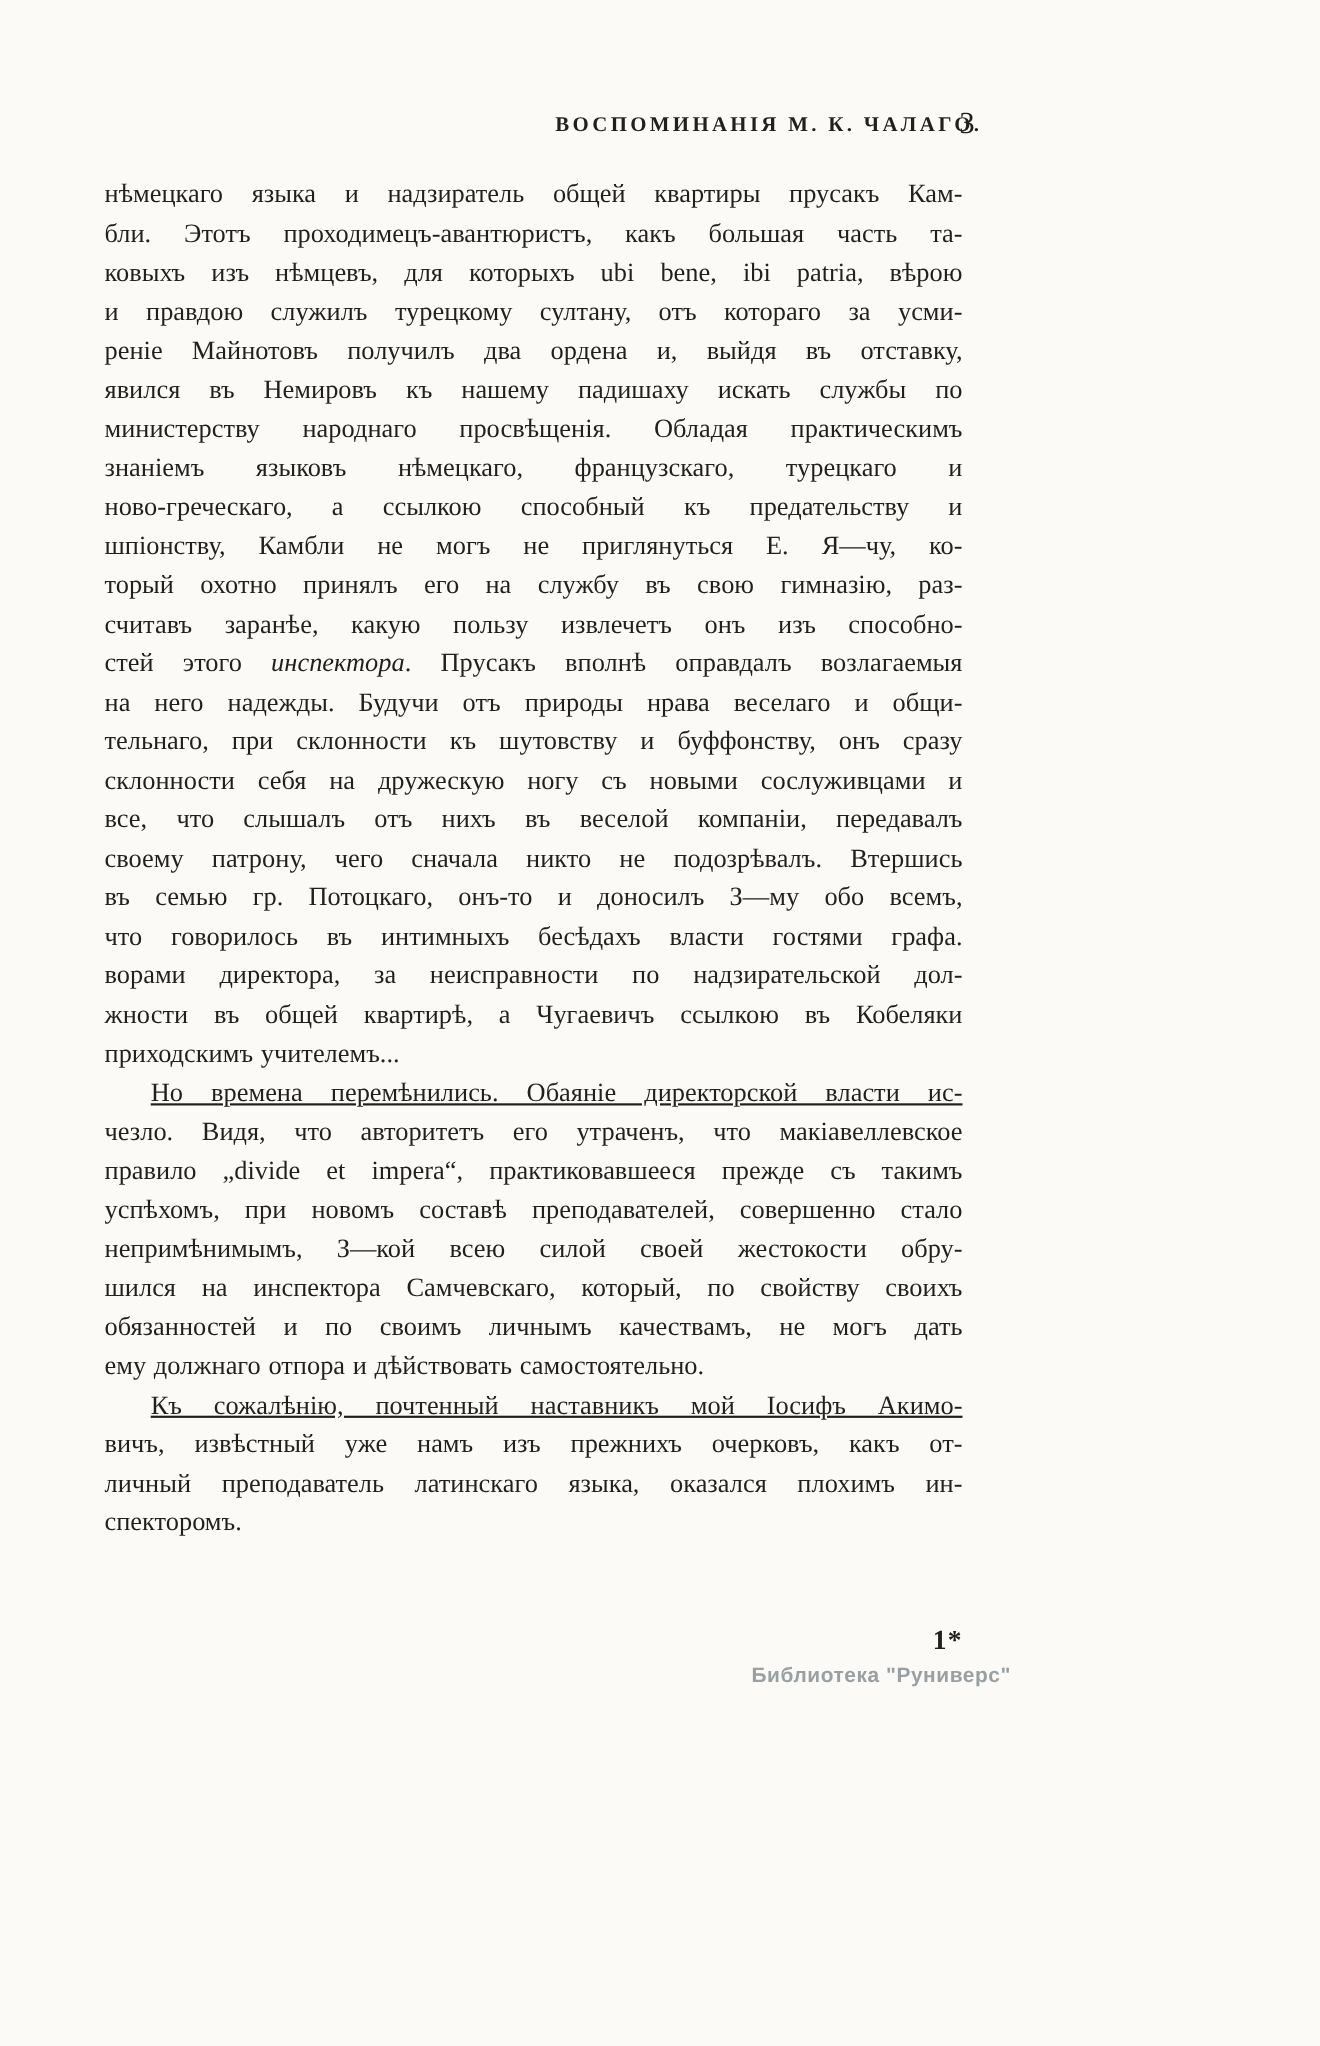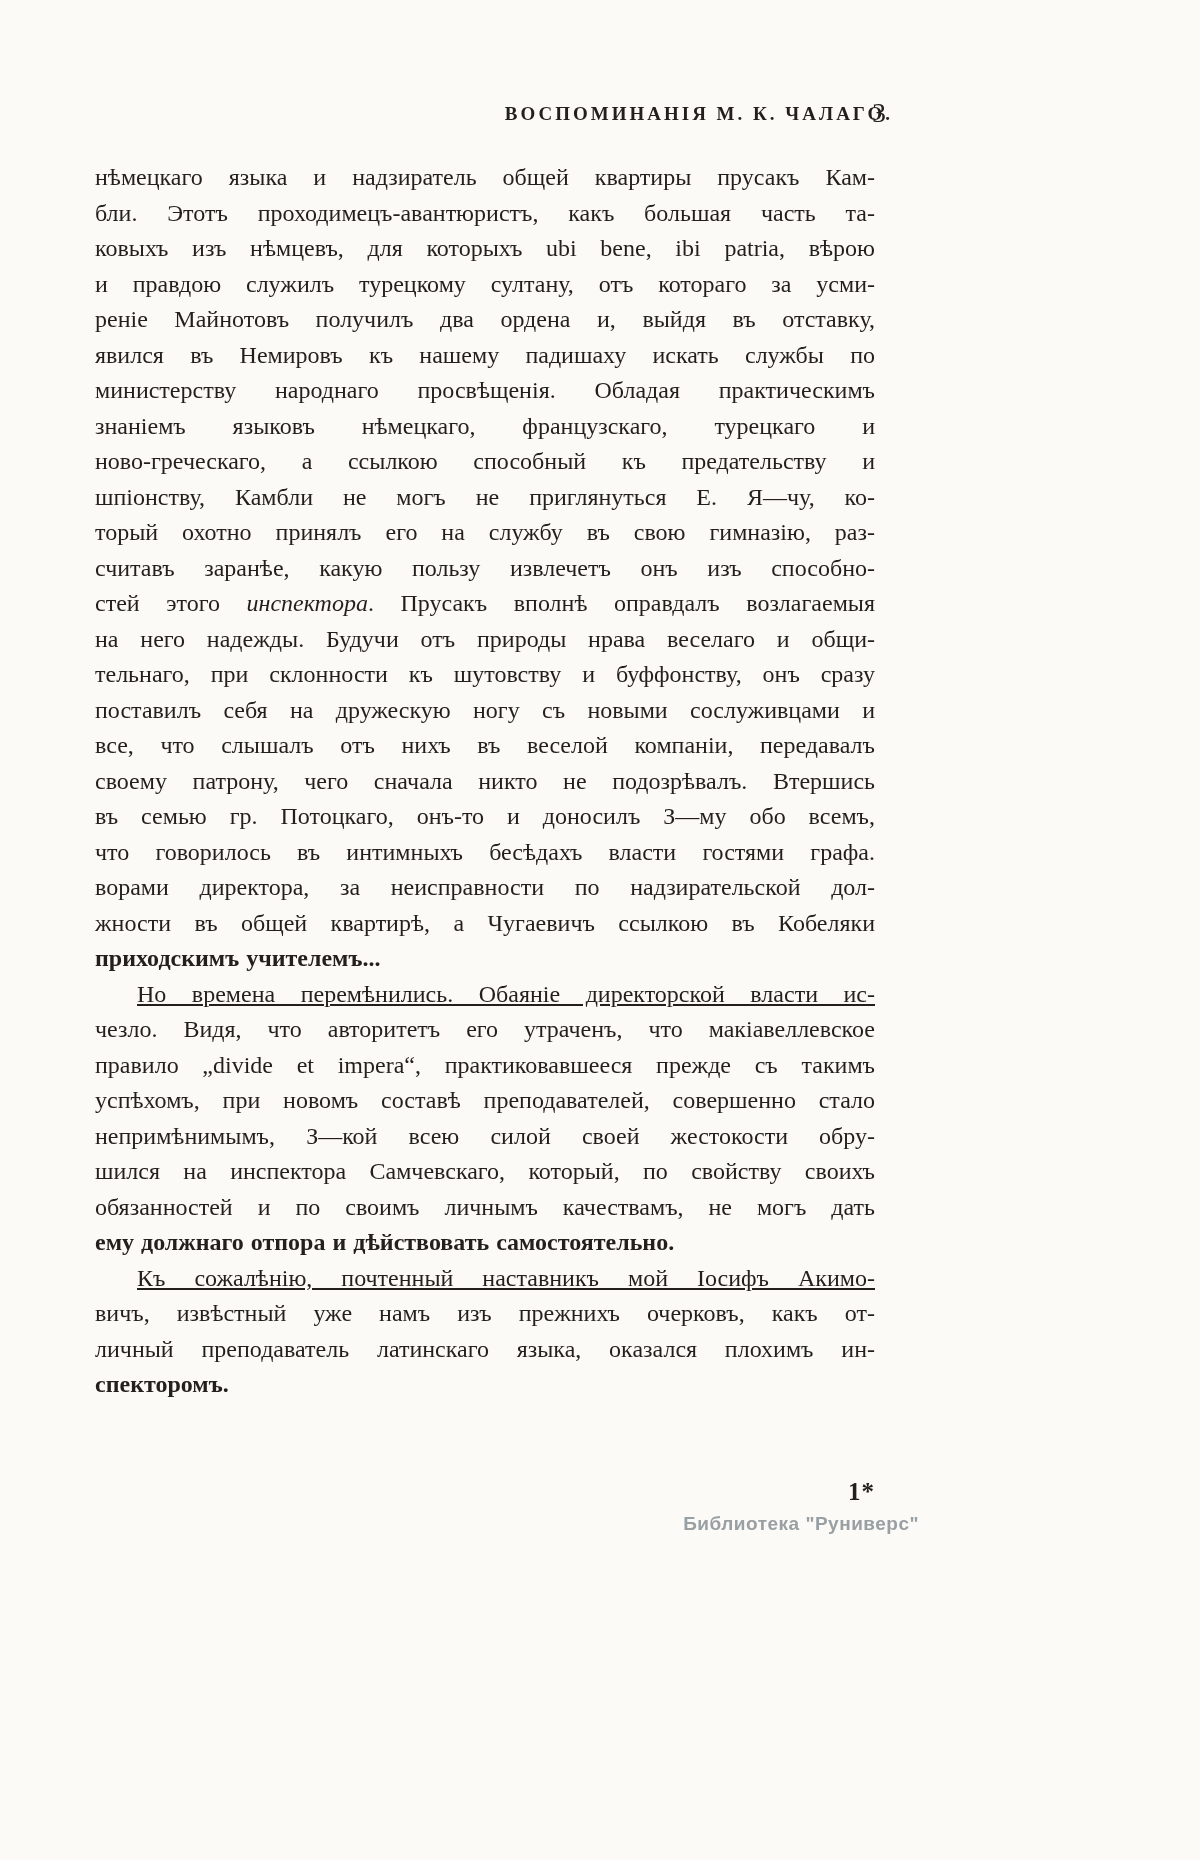--- a/index.html
+++ b/index.html
@@ -48,21 +48,20 @@
   }
   .paragraph{margin:0;}
   .line{
     text-align:justify;
     text-align-last:justify;
     white-space:normal;
     word-spacing:1px;
   }
   .line.last{
     text-align-last:left;
-    font-weight:bold;
   }
   .line.indent{
     text-indent:42px;
     text-decoration:underline;
   }
   .line i{font-style:italic;}
   .signature-mark{
     position:absolute;
     top:1478px;left:848px;
     font-size:25px;
@@ -101,21 +100,21 @@
         <div class="line">явился въ Немировъ къ нашему падишаху искать службы по</div>
         <div class="line">министерству народнаго просвѣщенія. Обладая практическимъ</div>
         <div class="line">знаніемъ языковъ нѣмецкаго, французскаго, турецкаго и</div>
         <div class="line">ново-греческаго, а ссылкою способный къ предательству и</div>
         <div class="line">шпіонству, Камбли не могъ не приглянуться Е. Я—чу, ко-</div>
         <div class="line">торый охотно принялъ его на службу въ свою гимназію, раз-</div>
         <div class="line">считавъ заранѣе, какую пользу извлечетъ онъ изъ способно-</div>
         <div class="line">стей этого <i>инспектора</i>. Прусакъ вполнѣ оправдалъ возлагаемыя</div>
         <div class="line">на него надежды. Будучи отъ природы нрава веселаго и общи-</div>
         <div class="line">тельнаго, при склонности къ шутовству и буффонству, онъ сразу</div>
-        <div class="line">поставилъ себя на дружескую ногу съ новыми сослуживцами и</div>
+        <div class="line">склонности себя на дружескую ногу съ новыми сослуживцами и</div>
         <div class="line">все, что слышалъ отъ нихъ въ веселой компаніи, передавалъ</div>
         <div class="line">своему патрону, чего сначала никто не подозрѣвалъ. Втершись</div>
         <div class="line">въ семью гр. Потоцкаго, онъ-то и доносилъ З—му обо всемъ,</div>
         <div class="line">что говорилось въ интимныхъ бесѣдахъ власти гостями графа.</div>
         <div class="line">ворами директора, за неисправности по надзирательской дол-</div>
         <div class="line">жности въ общей квартирѣ, а Чугаевичъ ссылкою въ Кобеляки</div>
         <div class="line last">приходскимъ учителемъ...</div>
       </div>
       <div class="paragraph">
         <div class="line indent">Но времена перемѣнились. Обаяніе директорской власти ис-</div>

